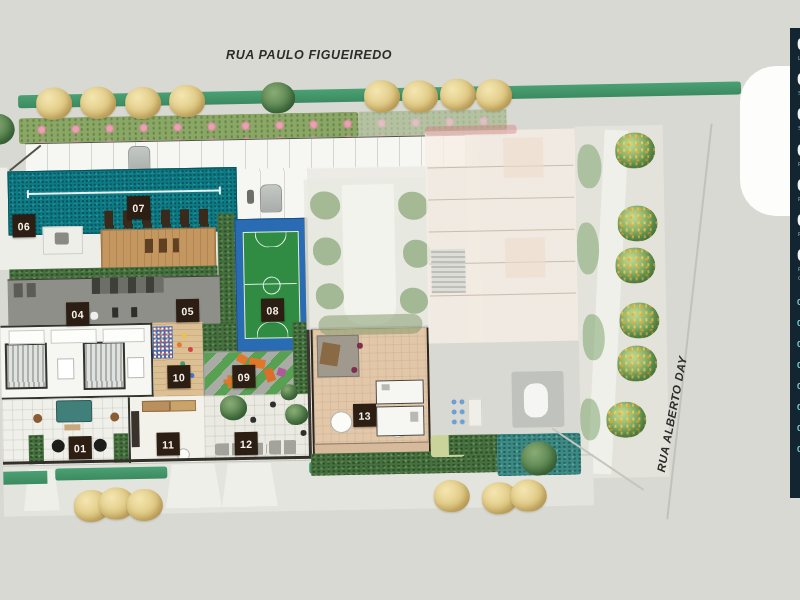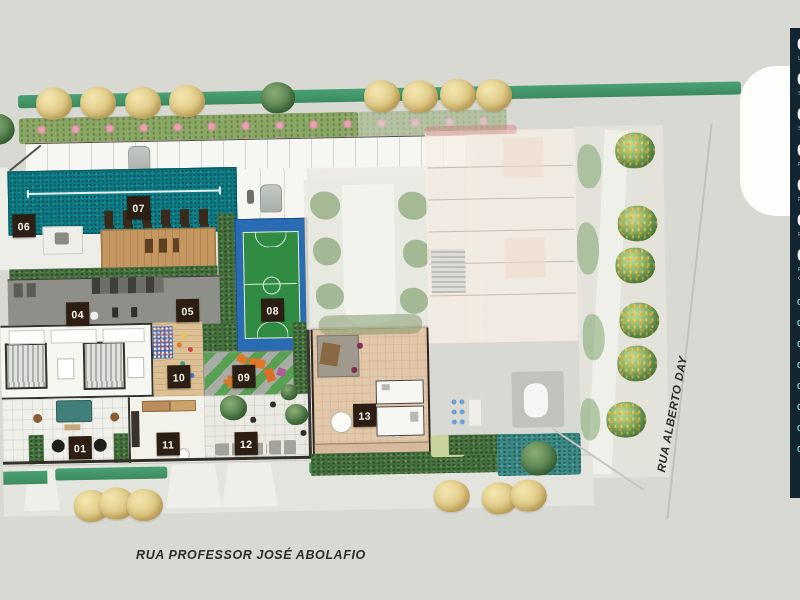--- a/index.html
+++ b/index.html
@@ -294,21 +294,21 @@
         <span>11</span>
       </div>
     <div class="marker" style="left:232px;top:429px;">
         <span>12</span>
       </div>
     <div class="marker" style="left:351px;top:403px;">
         <span>13</span>
       </div>
   </div>
 
-  <div class="street-label" style="left:136px;top:548px;">RUA PROFESSOR JOSÉ ABOLAFIO</div>
+  <div class="street-label" style="left:226px;top:48px;">RUA PAULO FIGUEIREDO</div>
   <div class="street-label" style="left:592px;top:408px;width:160px;text-align:center;transform:rotate(-79deg);font-size:11.5px;">RUA ALBERTO DAY</div>
 
   <div class="abs" style="left:740px;top:66px;width:70px;height:150px;background:rgba(255,255,255,.93);
               border-radius:36px 0 0 36px;z-index:36;"></div>
 
   <aside class="sidebar">
     <div>
       <div class="leg-num">0</div>
       <div class="leg-label">L</div>
     </div>

